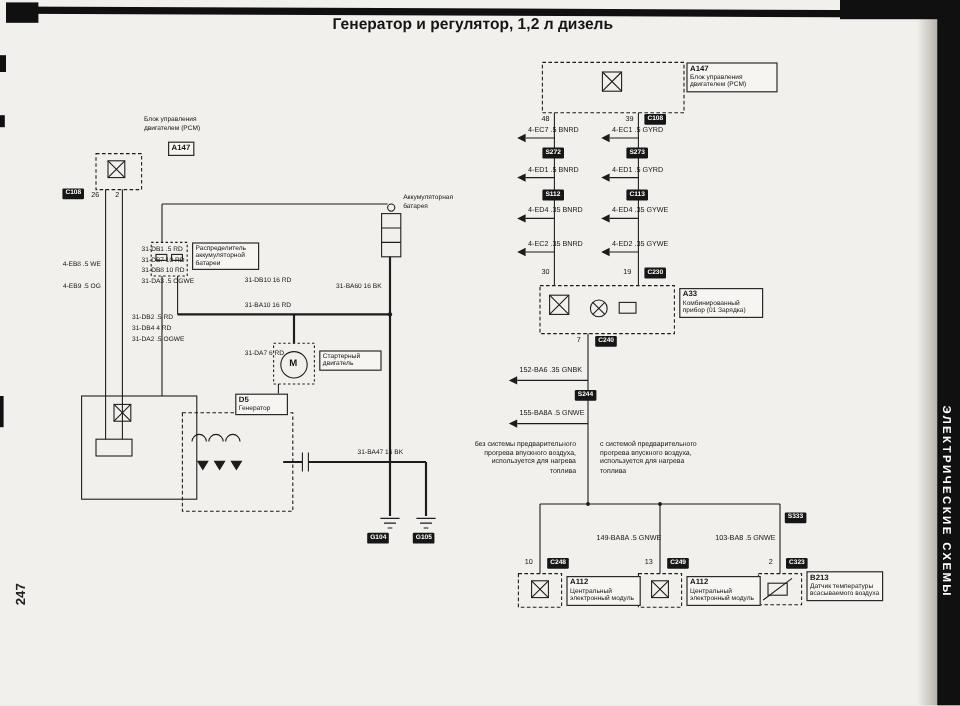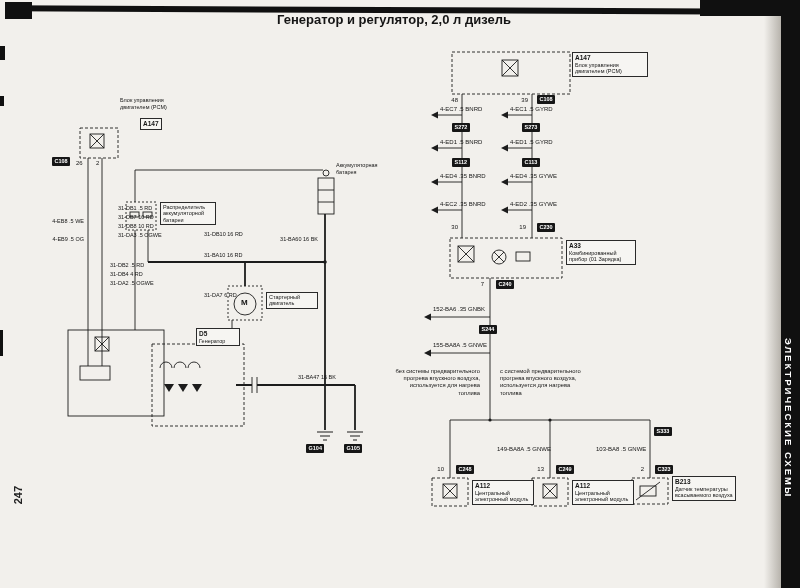--- a/index.html
+++ b/index.html
@@ -149,21 +149,21 @@
   <div class="scan" style="left:8px;top:7px;width:754px;height:6px;transform:rotate(0.25deg);"></div>
   <div class="scan" style="left:5px;top:2px;width:27px;height:17px;"></div>
   <div class="scan" style="left:700px;top:0;width:100px;height:16px;"></div>
   <div class="scan" style="left:781px;top:0;width:19px;height:588px;"></div>
   <div class="scan" style="left:0;top:46px;width:5px;height:14px;"></div>
   <div class="scan" style="left:0;top:96px;width:4px;height:10px;"></div>
   <div class="scan" style="left:0;top:330px;width:3px;height:26px;"></div>
   <div class="edge-tab">ЭЛЕКТРИЧЕСКИЕ СХЕМЫ</div>
   <div class="pagenum">247</div>
 
-  <div class="t title" style="left:194px;top:12px;width:400px;">Генератор и регулятор, 2,0 л дизель</div>
+  <div class="t title" style="left:194px;top:12px;width:400px;">Генератор и регулятор, 1,2 л дизель</div>
 
   <div class="cbox" style="left:572px;top:52px;width:70px;">
     <span class="code">A147</span>
     <span>Блок управления двигателем (PCM)</span>
   </div>
   <div class="t pin ra" style="left:444px;top:97px;width:14px;">48</div>
   <div class="t pin ra" style="left:514px;top:97px;width:14px;">39</div>
   <div class="badge" style="left:537px;top:95px;">C108</div>
 
   <div class="t wl" style="left:440px;top:106px;">4-EC7 .5 BNRD</div>

